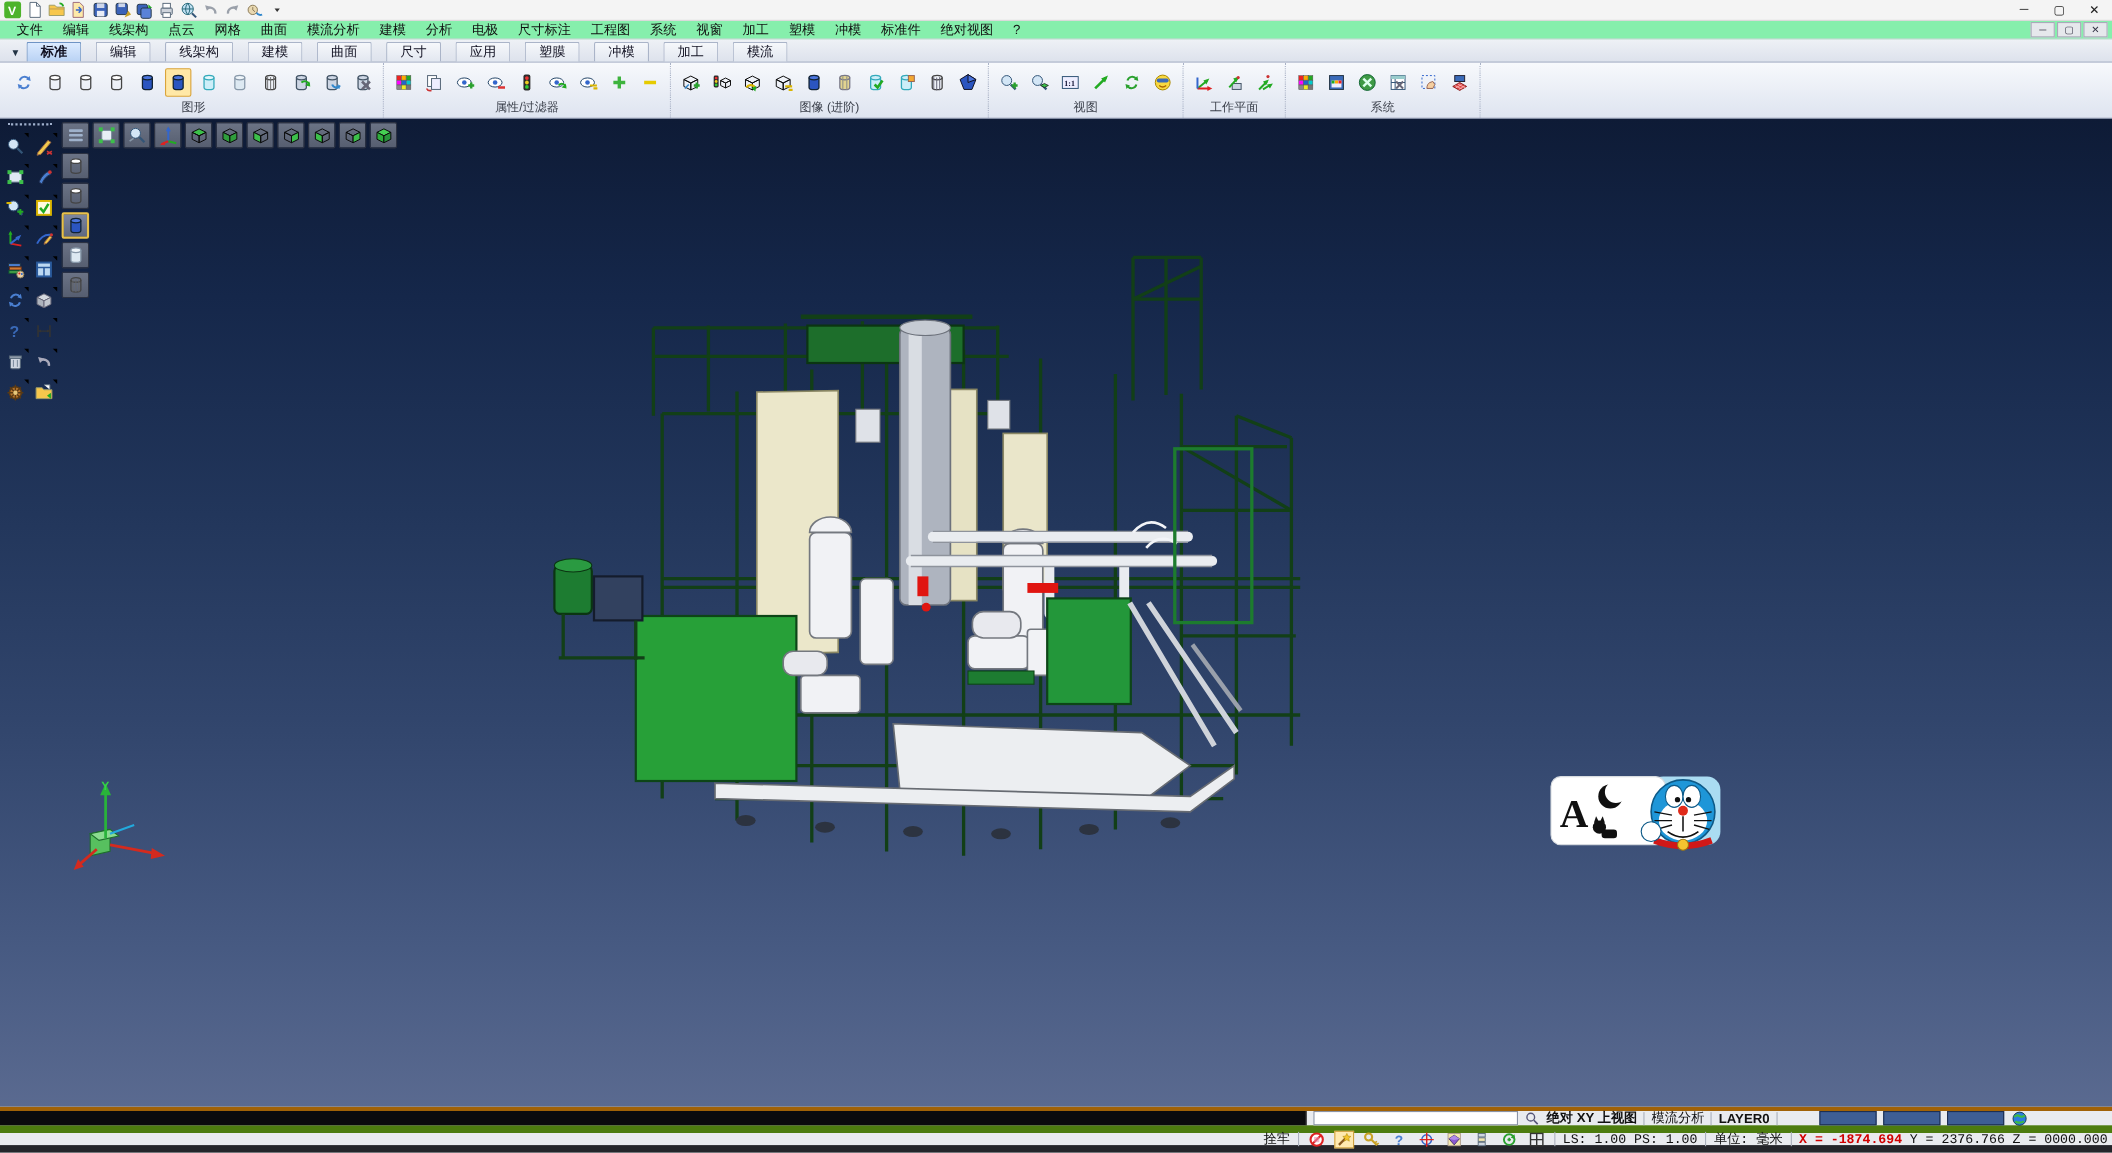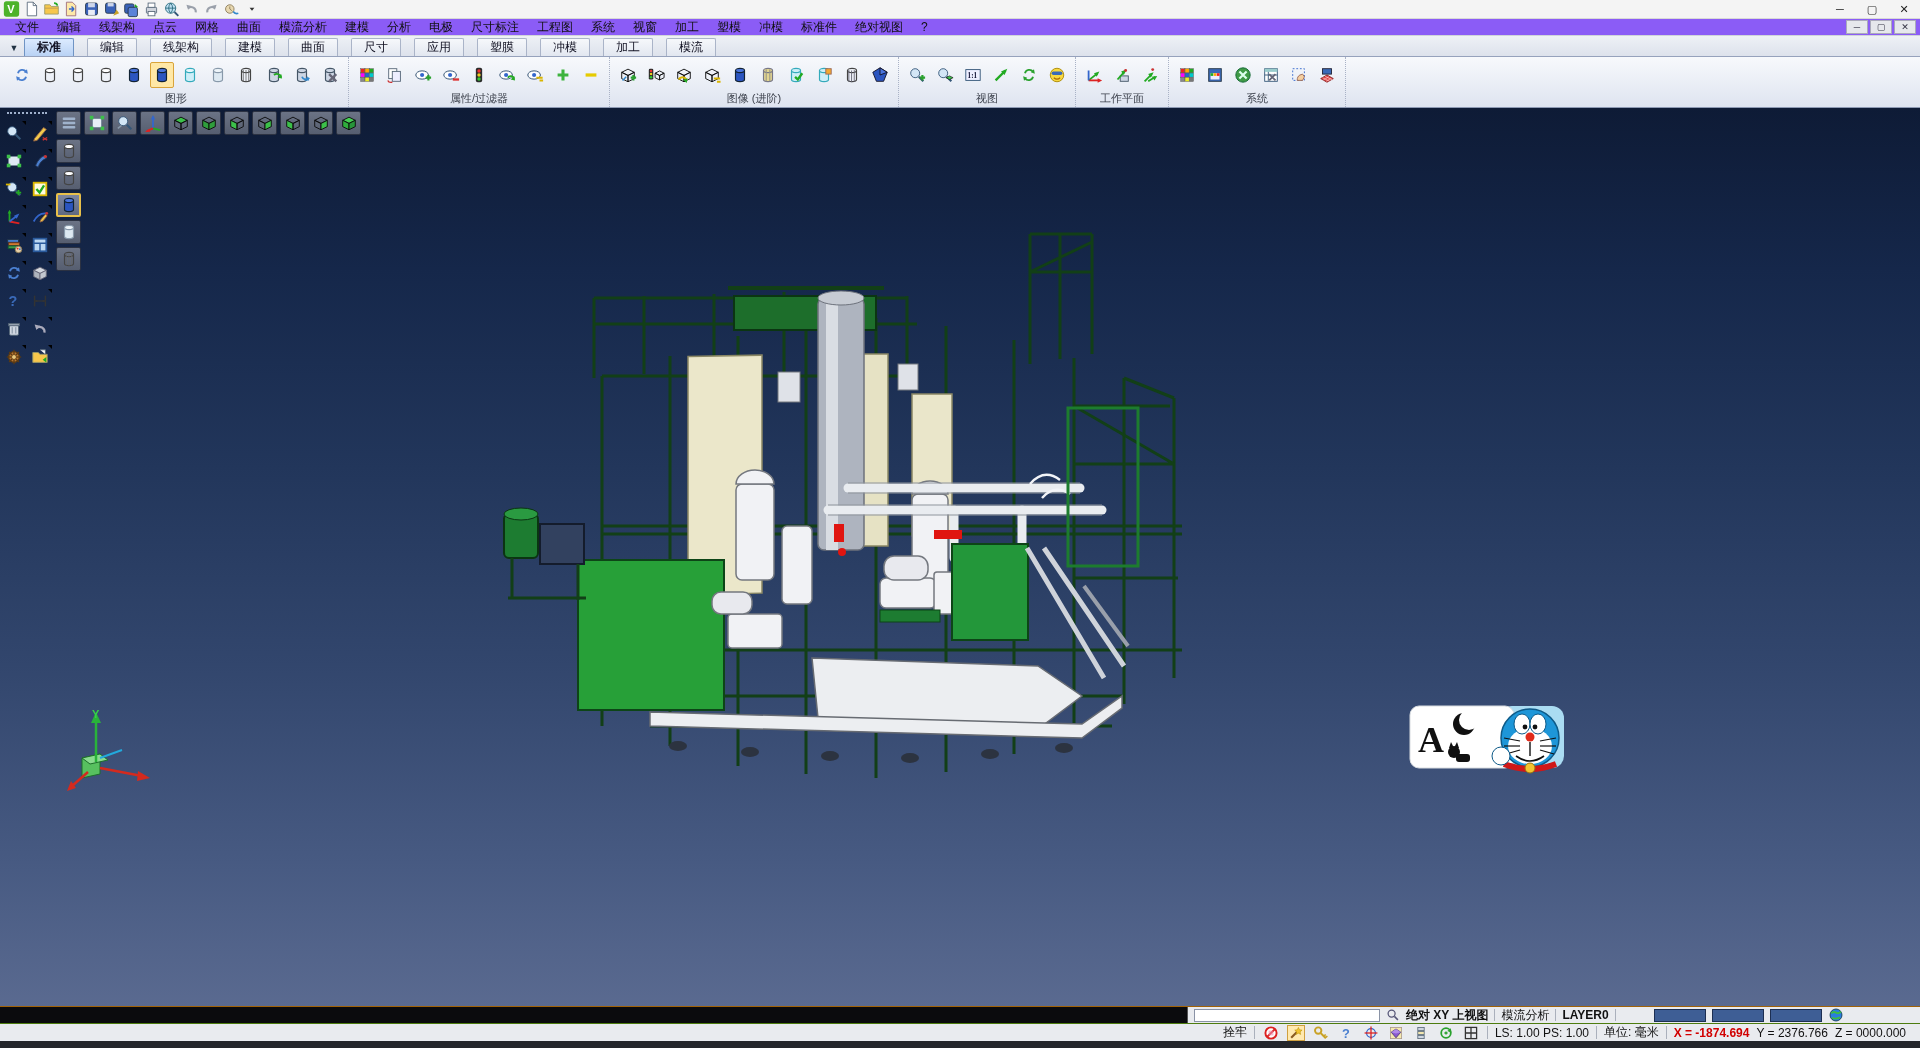--- a/index.html
+++ b/index.html
@@ -9,21 +9,21 @@
 
   
   .titlebar { height:19px; background:#f4f4f4; display:flex; align-items:center; position:relative; border-bottom:1px solid #d8d8d8;}
   .qat { display:flex; align-items:center; gap:3px; padding-left:3px; }
   .qat .qicon { width:17px; height:16px; display:flex; align-items:center; justify-content:center; }
   .title-text { position:absolute; left:0; right:0; text-align:center; font-size:12px; color:#222; pointer-events:none; }
   .winbtns { margin-left:auto; display:flex; height:100%; }
   .winbtn { width:32px; height:100%; display:flex; align-items:center; justify-content:center; font-size:11px; color:#222; }
 
   
-  .menubar { height:17px; background:#8b5cf6; display:flex; align-items:center; padding-left:6px; border-bottom:1px solid #d0d4da;justify-content:center; }
+  .menubar { height:17px; background:#86efac; display:flex; align-items:center; padding-left:6px; border-bottom:1px solid #d0d4da;justify-content:center; }
   .menu-item { padding:0 9px; font-size:12px; color:#111; cursor:default; }
   .mdibtns { margin-left:auto; display:flex; gap:2px; padding-right:4px; }
   .mdibtn { width:22px; height:14px; border:1px solid #aab; background:#e6e8ec; font-size:9px; line-height:12px; text-align:center; color:#334; }
 
   
   .tabbar { height:21px; background:linear-gradient(#eef1f6,#dde2ec); display:flex; align-items:flex-end; padding-left:4px; border-bottom:1px solid #96a2bc; }
   .tab-caret { width:20px; height:17px; display:flex; align-items:center; justify-content:center; font-size:9px; color:#234; }
   .tab { height:18px; padding:0 12px; display:flex; align-items:center; font-size:12px; color:#112;
          border:1px solid #aab4c8; border-bottom:none; background:linear-gradient(#f6f8fb,#e2e7f0); margin-right:13px; border-radius:2px 2px 0 0; }
   .tab.active { background:linear-gradient(#dcebff,#b9d2f4); border-color:#6f94c4; font-weight:bold; }
@@ -49,29 +49,29 @@
   .vtoolbar { position:absolute; left:56px; top:3px; display:flex; gap:3px; }
   .vbtn { width:25px; height:24px; background:linear-gradient(#6b7385,#565e70); border:1px solid #2c3242;
           display:flex; align-items:center; justify-content:center; border-radius:2px; }
   .vstrip { position:absolute; left:56px; top:31px; display:flex; flex-direction:column; gap:3px; }
   .vbtn.active { border:2px solid #e8c04a; background:linear-gradient(#7d86a0,#5f6880); }
 
   .axis-triad { position:absolute; left:66px; top:598px; }
   .sticker { position:absolute; left:1408px; top:592px; }
 
   
-  .status1 { height:17px; display:flex; align-items:center; background:#e9ebef; border-top:1px solid #a16207; }
+  .status1 { height:17px; display:flex; align-items:center; background:#e9ebef; border-top:4px solid #a16207; }
   .status1 .blackfill { width:1188px; height:100%; background:#0b0b0d; border-right:1px solid #555; }
   .s1-controls { display:flex; align-items:center; gap:6px; padding:0 6px; flex:1; }
   .search-box { width:186px; height:13px; background:#fff; border:1px solid #8a93a6; font-size:10px; padding:0 3px; }
   .s1-sep { width:1px; height:12px; background:#aab0bc; }
   .s1-text { font-size:12px; color:#111; white-space:nowrap; }
   .s1-text.bold { font-weight:bold; }
   .swatch { width:52px; height:13px; border:1px solid #1d2f52; }
-  .status2 { height:18px; display:flex; align-items:center; justify-content:flex-end; background:#e9ebef; gap:7px; padding-right:14px; border-top:1px solid #4d7c0f; }
+  .status2 { height:18px; display:flex; align-items:center; justify-content:flex-end; background:#e9ebef; gap:7px; padding-right:4px; border-top:7px solid #4d7c0f;font-family:Liberation Mono, monospace; }
   .s2-icon { width:18px; height:16px; display:flex; align-items:center; justify-content:center; border:1px solid transparent; }
   .s2-icon.active { background:#ffe9b0; border-color:#cfa040; }
   .s2-sep { width:1px; height:13px; background:#aab0bc; }
   .s2-text { font-size:12px; color:#111; white-space:nowrap; }
   .coord-x { font-weight:bold; }
   .bottomstrip { height:7px; background:#24252a; }
 
   svg { display:block; }
 </style>
 </head>

